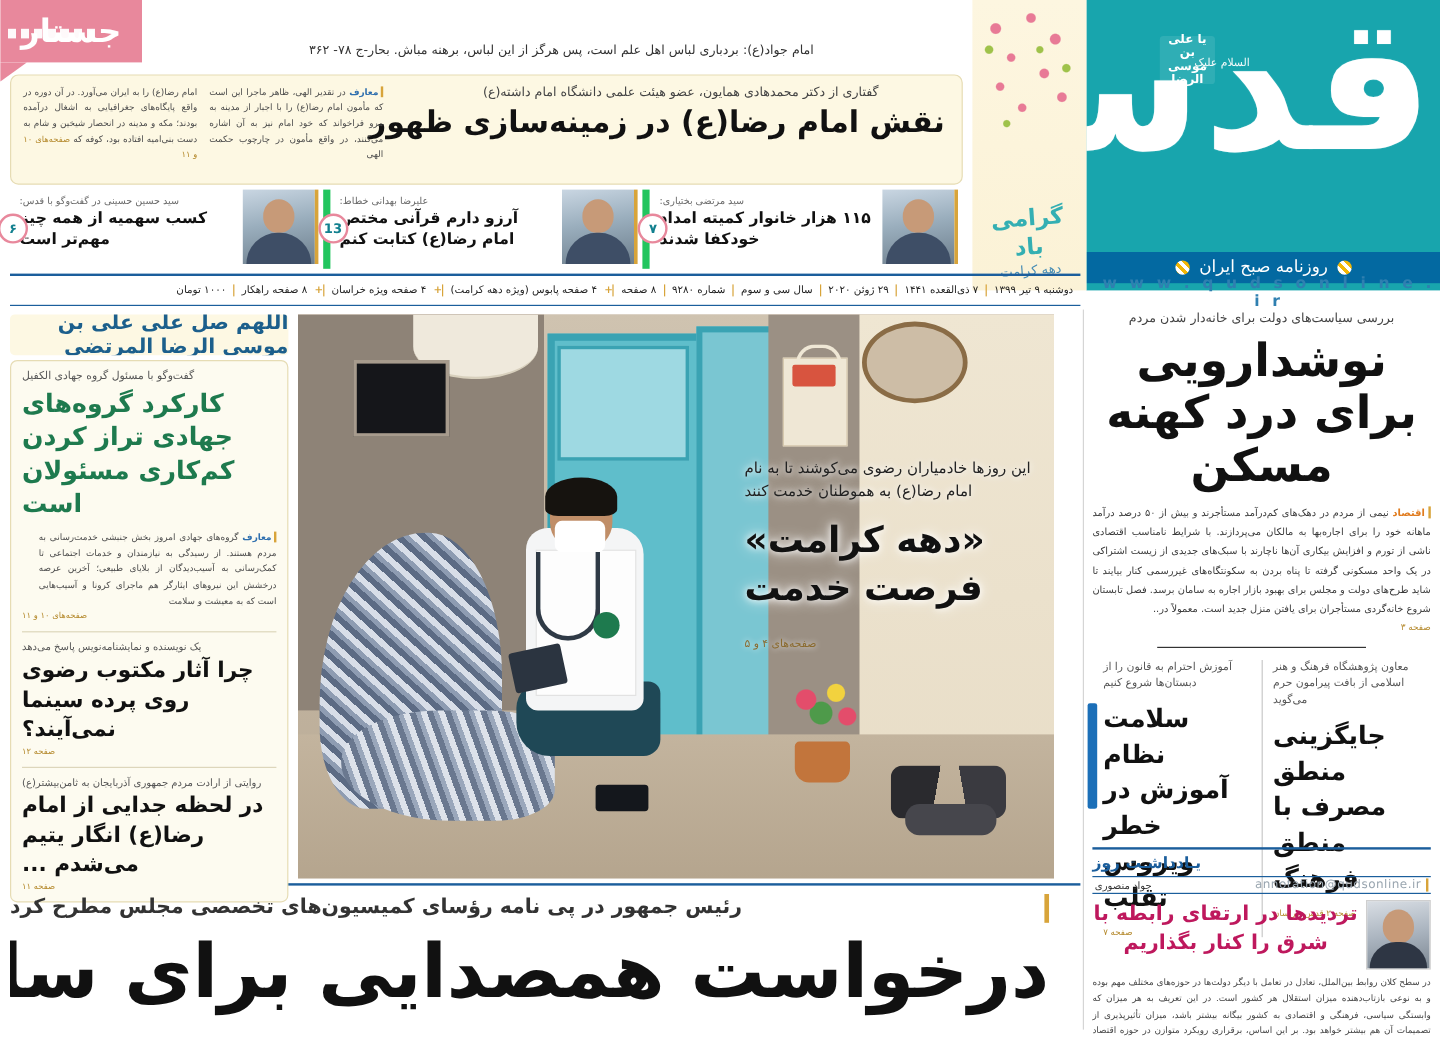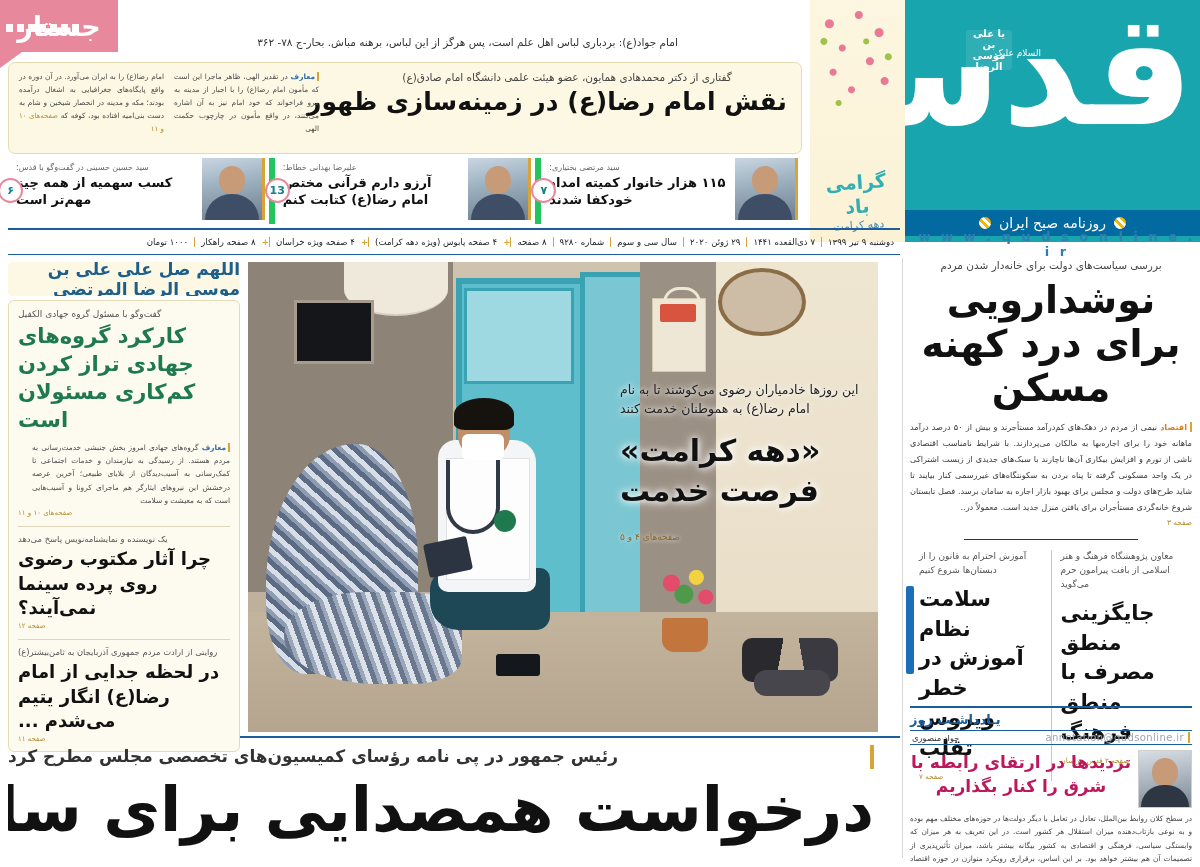--- a/index.html
+++ b/index.html
@@ -349,21 +349,21 @@
     <div class="flowers"></div>
     <div class="karamat">
       <span>گرامی باد</span>
       <small>دهه کرامت</small>
     </div>
   </div>
 
   <div class="hadith">امام جواد(ع): بردباری لباس اهل علم است، پس هرگز از این لباس، برهنه مباش. بحار-ج ۷۸- ۳۶۲</div>
 
   <div class="topbox">
-    <div class="kicker">گفتاری از دکتر محمدهادی همایون، عضو هیئت علمی دانشگاه امام صادق(ع)</div>
+    <div class="kicker">گفتاری از دکتر محمدهادی همایون، عضو هیئت علمی دانشگاه امام داشته(ع)</div>
     <div class="head">نقش امام رضا(ع) در زمینه‌سازی ظهور</div>
     <div class="cols">
       <div class="col">
         <span class="tagm">معارف</span>
         <span>در تقدیر الهی، ظاهر ماجرا این است که مأمون امام رضا(ع) را با اجبار از مدینه به مرو فراخواند که خود امام نیز به آن اشاره می‌کنند، در واقع مأمون در چارچوب حکمت الهی</span>
       </div>
       <div class="col">
         <span>امام رضا(ع) را به ایران می‌آورد. در آن دوره در واقع پایگاه‌های جغرافیایی به اشغال درآمده بودند؛ مکه و مدینه در انحصار شیخین و شام به دست بنی‌امیه افتاده بود، کوفه که</span>
         <span class="pref">صفحه‌های ۱۰ و ۱۱</span>
       </div>

